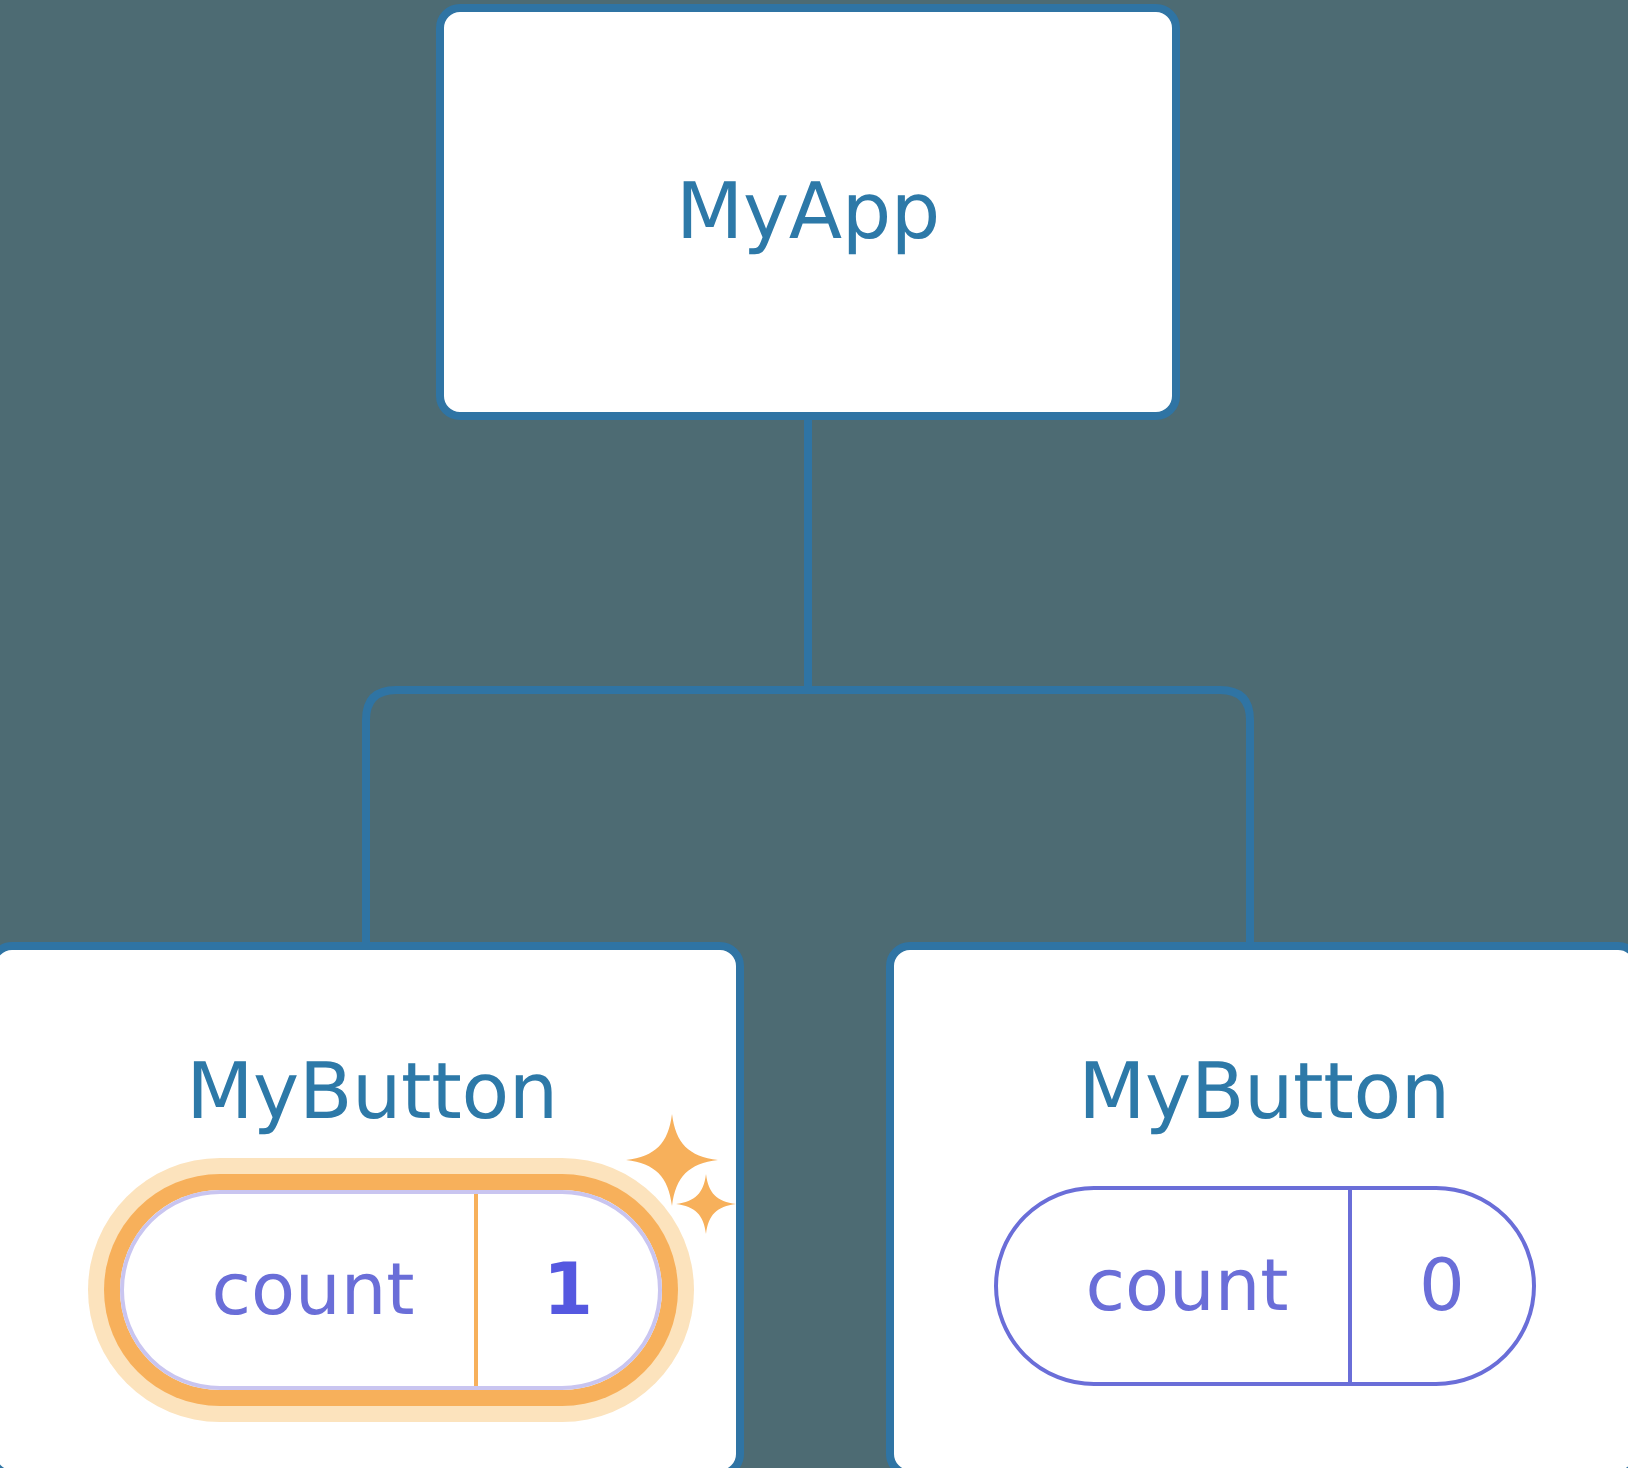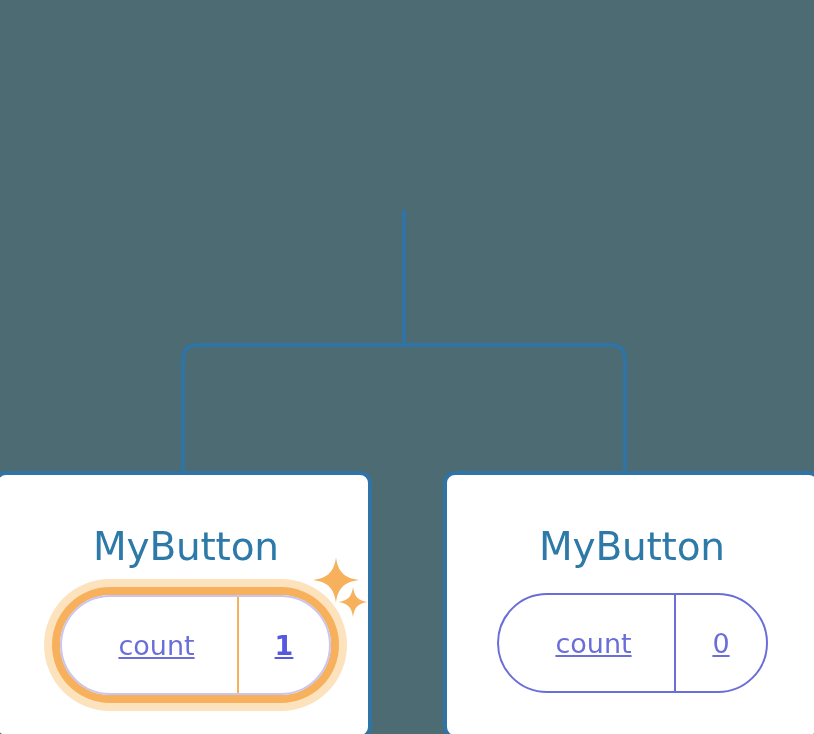--- a/index.html
+++ b/index.html
@@ -101,25 +101,24 @@
     border: 2px solid #6a6ed8;
     border-radius: 50px;
     background: #ffffff;
     box-sizing: border-box;
   }
   .pill-key, .pill-val {
     display: flex;
     align-items: center;
     justify-content: center;
     color: #6a6ed8;
-    font-size: 27px;
+    font-size: 36px;
     font-weight: 400;
     box-sizing: border-box;
     white-space: nowrap;
-    text-decoration: underline;
   }
   .pill-key {
     width: 175px;
     padding-left: 14px;
   }
   .pill-val {
     width: 92px;
     border-left: 2px solid #6a6ed8;
   }
 
@@ -188,20 +187,23 @@
 </head>
 <body>
 
 <div id="stage">
 
   <svg id="connectors" viewBox="0 0 814 734" width="814" height="734" aria-hidden="true">
     <path d="M 404 210 L 404 345" fill="none" stroke="#2f74a4" stroke-width="4" stroke-linecap="butt"></path>
     <path d="M 183 471 L 183 360 Q 183 345 198 345 L 610 345 Q 625 345 625 360 L 625 471" fill="none" stroke="#2f74a4" stroke-width="4" stroke-linecap="butt"></path>
   </svg>
 
+  <div class="node-card root">
+    <div class="node-title">MyApp</div>
+  </div>
 
   <div class="node-card child-left">
     <div class="node-title">MyButton</div>
 
     <div class="pill-wrap">
       <div class="pill-highlight-wrap">
         <div class="halo-outer"></div>
         <div class="halo-ring"></div>
         <div class="halo-inner-fill"></div>
         <div class="pill highlighted">

